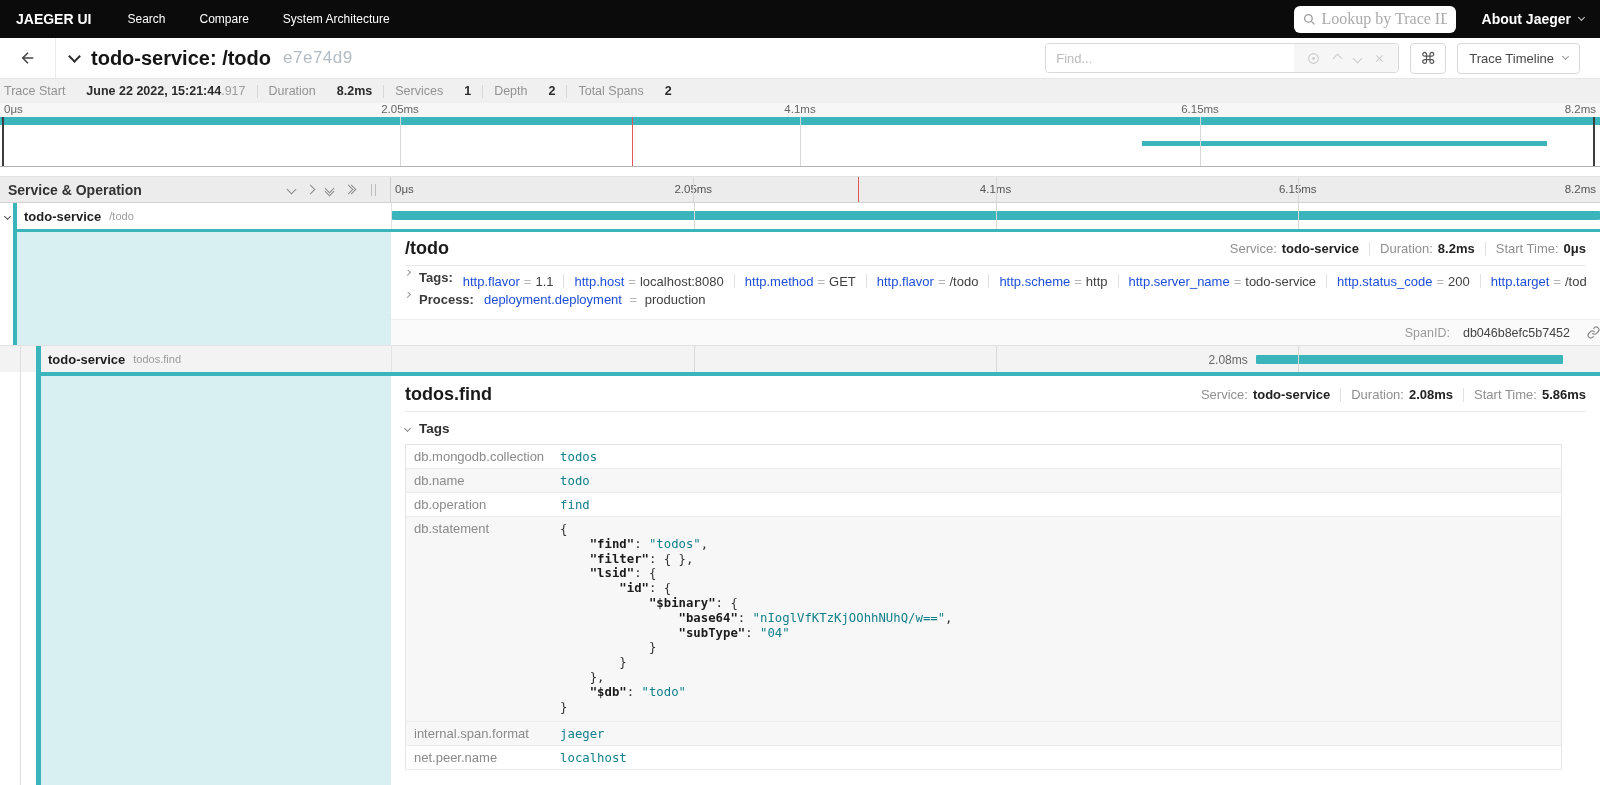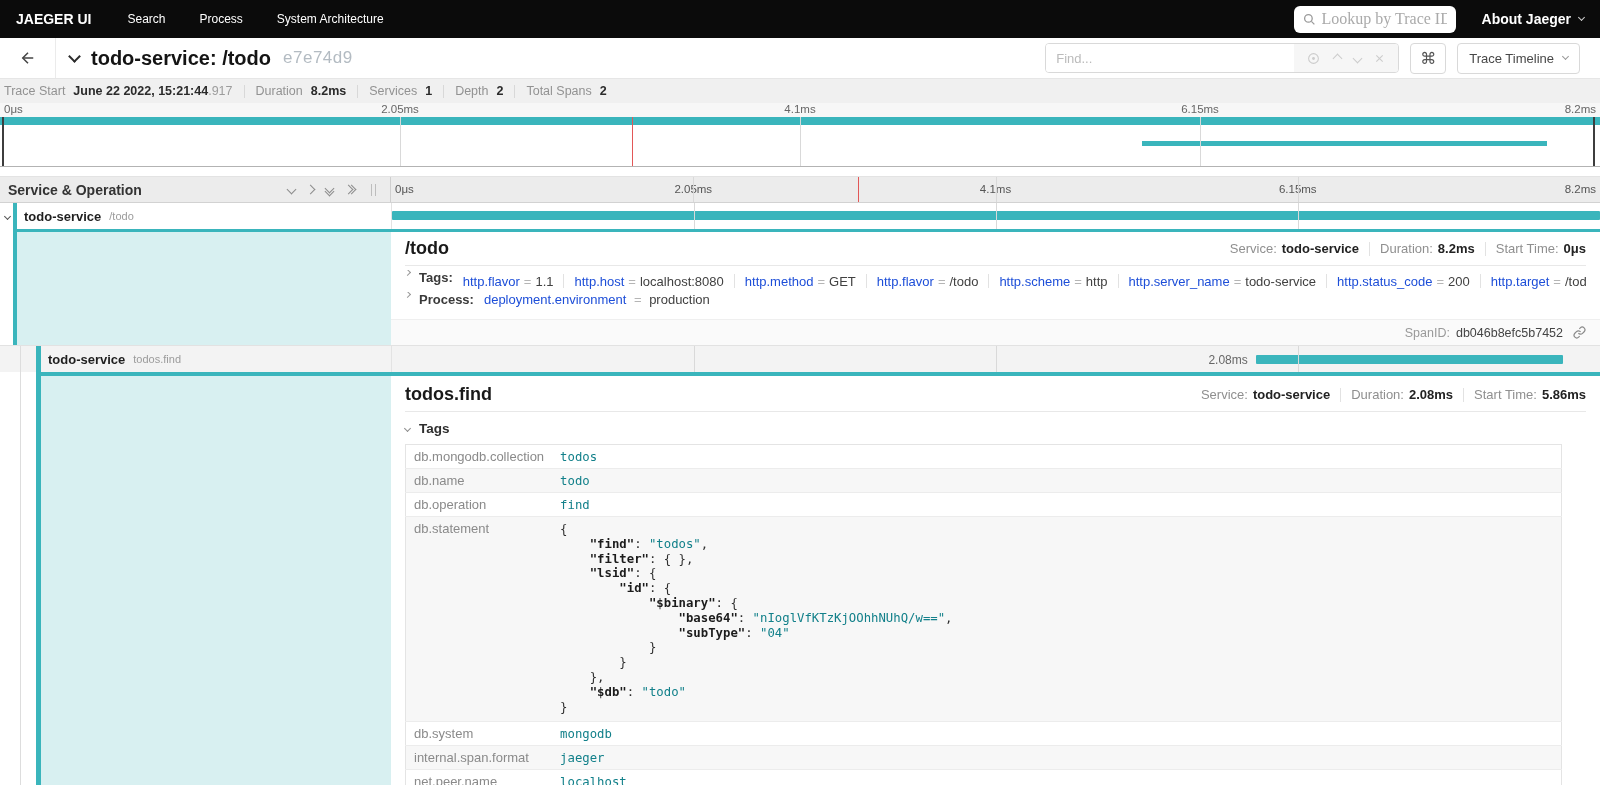--- a/index.html
+++ b/index.html
@@ -42,21 +42,21 @@
 .find-group{display:flex;height:30px;border:1px solid #d9d9d9;border-radius:4px;overflow:hidden;background:#fff}
 .find-input{width:248px;padding:0 10px;border:0;outline:0;font-size:13px;font-family:inherit}
 .find-input::placeholder{color:#bbb}
 .find-tools{width:104px;background:#f6f6f6;display:flex;align-items:center;justify-content:space-evenly;color:#cccccc}
 .kbd-btn{height:31px;width:36px;border:1px solid #d9d9d9;border-radius:4px;display:flex;align-items:center;justify-content:center;font-size:16px;color:#555;background:#fff;cursor:pointer}
 .view-btn{height:31px;border:1px solid #d9d9d9;border-radius:4px;display:flex;align-items:center;gap:9px;padding:0 11px;font-size:13px;color:#474747;background:#fff;cursor:pointer}
 .view-btn .chv{color:#999;margin-top:-3px}
 
 
 .summary{height:24px;background:#f0f0f0;display:flex;align-items:center;font-size:12.5px;color:#929292;padding-left:4px;flex-shrink:0}
-.summary b{color:#2b2b2b;margin-left:8px;font-weight:bold}
+.summary b{color:#2b2b2b;margin-left:21px;font-weight:bold}
 .frac{color:#9c9c9c}
 .vsep{width:1px;height:13px;background:#d8d8d8;margin:0 11px}
 
 
 .mm-labels{height:14px;position:relative;background:#f7f7f7;font-size:11.5px;color:#666;flex-shrink:0}
 .tick{position:absolute;top:0;transform:translateX(-50%);white-space:nowrap}
 .tick.first{transform:none;padding-left:4px}
 .tick.last{transform:translateX(-100%);padding-right:4px}
 .mm-canvas{height:50px;position:relative;background:#fff;border-bottom:1px solid #b3b3b3;flex-shrink:0}
 .mm-bar{position:absolute;background:var(--teal)}
@@ -114,21 +114,21 @@
 .d-meta b{color:#222;margin-left:5px;font-weight:bold}
 .d-divider{height:1px;background:#e8e8e8;margin:6px 0 4px}
 .acc-line{display:flex;font-size:13px;color:#555;height:22px;overflow:hidden;white-space:nowrap}
 .acc-chv{color:#999;margin-right:9px;flex-shrink:0}
 .acc-label{font-weight:bold;color:#3a3a3a;margin-right:10px;flex-shrink:0}
 .tag-item{white-space:nowrap}
 .tag-item .k{color:#1d4ed8}
 .tag-item .eq{color:#b5b5b5;margin:0 4px}
 .tag-item .v{color:#414141}
 .vsep2{display:inline-block;width:1px;height:14px;background:#e2e2e2;margin:0 10px;flex-shrink:0;align-self:center}
-.d1-footer{position:absolute;left:0;right:0;bottom:0;height:26px;background:#fafafa;border-top:1px solid #efefef;display:flex;align-items:center;justify-content:flex-end;padding-right:14px;font-size:12.5px;color:#9a9a9a;gap:6px}
+.d1-footer{position:absolute;left:0;right:0;bottom:0;height:26px;background:#fafafa;border-top:1px solid #efefef;display:flex;align-items:center;justify-content:flex-end;font-size:12.5px;color:#9a9a9a;gap:13px}
 .span-id-val{color:#444}
 .link-ic{color:#8a8a8a;margin-left:4px;cursor:pointer}
 
 
 .tags-acc{display:flex;align-items:center;gap:9px;font-size:13.5px;font-weight:bold;color:#2e2e2e;margin:9px 0 8px;cursor:pointer}
 .tags-acc .chv{color:#8c8c8c}
 table.kv{border-collapse:collapse;width:calc(100% - 24px);border:1px solid #e4e4e4;font-size:13px;background:#fff}
 table.kv tr{border-bottom:1px solid #ececec}
 table.kv tr.alt{background:#f7f7f7}
 td.key{width:128px;color:#8a8a8a;padding:4px 8px;vertical-align:top;white-space:nowrap}
@@ -140,21 +140,21 @@
 </style>
 </head>
 <body>
 
 <div class="app">
 
   <div class="nav">
     <span class="brand">JAEGER UI</span>
     <span class="nav-items">
         <span class="nav-item">Search</span>
-        <span class="nav-item">Process</span>
+        <span class="nav-item">Compare</span>
         <span class="nav-item">System Architecture</span>
       </span>
     <span class="nav-right">
       <span class="lookup">
         <span>
           <svg width="13" height="13" viewBox="0 0 24 24" fill="none" stroke="currentColor" stroke-width="2.4">
               <circle cx="10" cy="10" r="7"></circle>
               <path d="M15.5 15.5 21 21"></path>
             </svg>
         </span>
@@ -333,21 +333,21 @@
             <span class="vsep2"></span>
             <span class="tag-item"><span class="k">http.status_code</span><span class="eq">=</span><span class="v">200</span></span>
             <span class="vsep2"></span>
             <span class="tag-item"><span class="k">http.target</span><span class="eq">=</span><span class="v">/todo</span></span>
           </span>
       </div>
       <div class="acc-line">
         <span class="chv r sm acc-chv"></span>
         <span class="acc-label">Process:</span>
         <span class="tag-item">
-          <span class="k">deployment.environment</span>
+          <span class="k">deployment.deployment</span>
           <span class="eq">=</span>
           <span class="v">production</span>
         </span>
       </div>
       <div class="d1-footer">
         <span>SpanID:</span>
         <span class="span-id-val">db046b8efc5b7452</span>
         <span class="link-ic">
           <svg width="13" height="13" viewBox="0 0 24 24" fill="none" stroke="currentColor" stroke-width="2.2">
               <path d="M10 13a5 5 0 0 0 7.54.54l3-3a5 5 0 0 0-7.07-7.07l-1.72 1.71"></path>
@@ -425,24 +425,20 @@
             <span class="jk">"$binary"</span>: {
                 <span class="jk">"base64"</span>: <span class="js">"nIoglVfKTzKjOOhhNUhQ/w=="</span>,
                 <span class="jk">"subType"</span>: <span class="js">"04"</span>
             }
         }
     },
     <span class="jk">"$db"</span>: <span class="js">"todo"</span>
 }</pre>
               </td>
             </tr>
-            <tr>
-              <td class="key">db.system</td>
-              <td class="val">mongodb</td>
-            </tr>
             <tr class="alt">
               <td class="key">internal.span.format</td>
               <td class="val">jaeger</td>
             </tr>
             <tr>
               <td class="key">net.peer.name</td>
               <td class="val">localhost</td>
             </tr>
           </tbody>
       </table>

